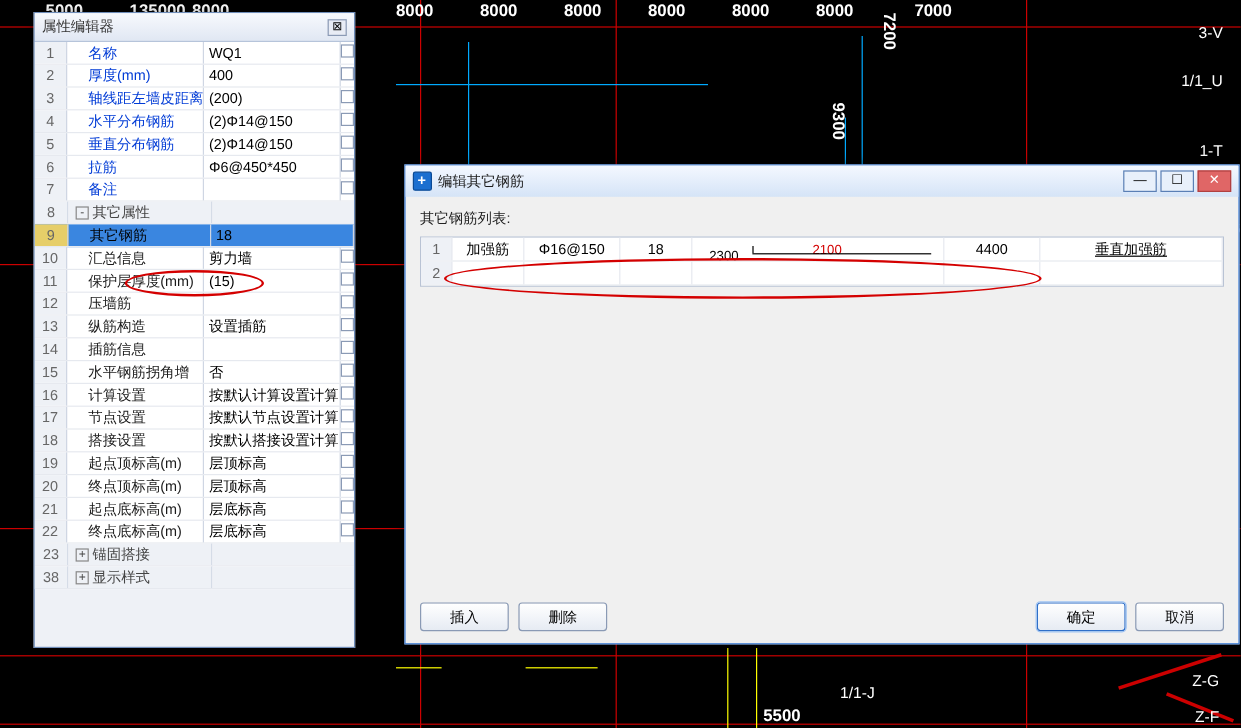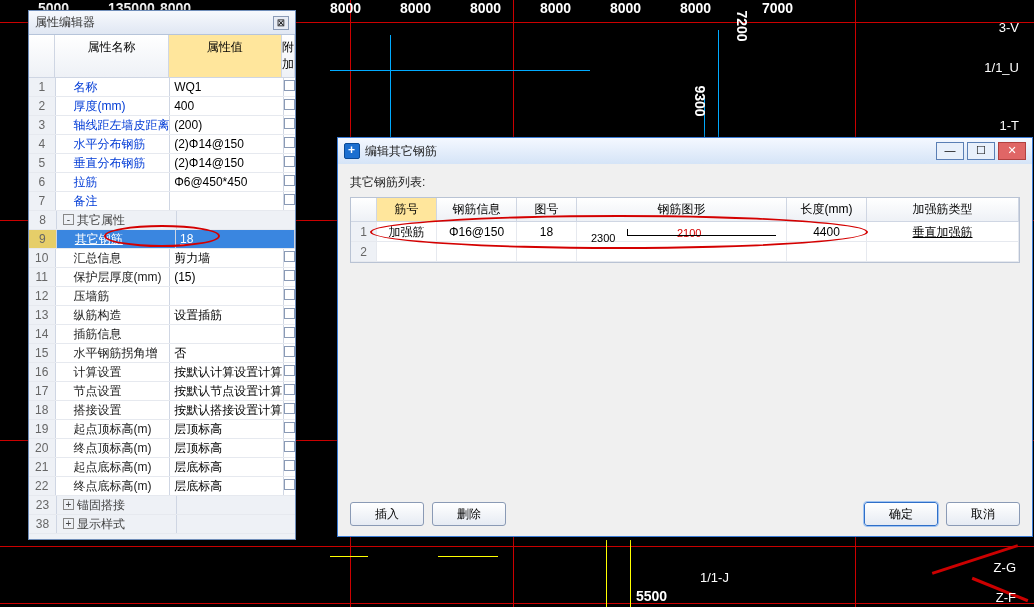--- a/index.html
+++ b/index.html
@@ -29,21 +29,21 @@
   .pg-body { max-height: 480px; overflow: auto; }
   .pg-row { display: flex; border-bottom: 1px solid #e6e9ef; height: 19px; align-items: center; }
   .pg-row .c0 { width: 28px; text-align: center; color: #666; background: #eef1f6; border-right: 1px solid #cfd6e3; height: 100%; line-height: 19px; }
   .pg-row .c1 { width: 120px; padding-left: 18px; border-right: 1px solid #cfd6e3; color: #1a1a1a; height:100%; line-height:19px; white-space: nowrap; overflow: hidden; }
   .pg-row .c1.blue { color: #003bd6; }
   .pg-row .c1.grp { color: #444; padding-left: 6px; background: #eef1f6; }
   .pg-row .c2 { width: 120px; padding-left: 4px; border-right: 1px solid #cfd6e3; height:100%; line-height:19px; white-space: nowrap; overflow: hidden; }
   .pg-row .c3 { flex: 1; text-align: center; }
   .pg-row.sel { background: #3a86e0 !important; color: #fff; }
   .pg-row.sel .c0 { background: #e6ce69; }
-  .pg-row.sel .c1, .pg-row.sel .c2 { color: #ffffff; text-decoration: underline; }
+  .pg-row.sel .c1, .pg-row.sel .c2 { color: #000000; }
   .pg-row.grp-row .c0 { height: 100%; }
   .pg-row .tree-toggle { width: 11px; height: 11px; border:1px solid #888; display:inline-block; text-align:center; line-height:9px; font-size:10px; margin-right:3px; vertical-align: 1px; }
   .chk { width: 11px; height: 11px; border:1px solid #8a9ab5; display:inline-block; background:#fff; }
 
   
   .ellipse { position: absolute; border: 2px solid #d40000; border-radius: 50%; pointer-events: none; }
 
   
   .dlg-rebar { position: absolute; left: 337px; top: 137px; width: 696px; height: 400px; background: #f0f0f0; border: 1px solid #3a7bd5; box-shadow: 0 0 10px rgba(0,0,0,.5); }
   .dlg-rebar .titlebar { height: 26px; background: linear-gradient(#f4f8ff,#d5e4f7); display:flex; align-items:center; padding:0 6px; }
@@ -128,26 +128,20 @@
   <div class="label" style="right:18px; top:560px;">Z-G</div>
   <div class="label" style="right:18px; top:590px;">Z-F</div>
 </div>
 
 <div class="dlg-prop">
   <div class="titlebar">
     <span class="t">属性编辑器</span>
     <span class="x">⊠</span>
   </div>
   <div class="prop-grid">
-    <div class="pg-head">
-      <div class="c0"></div>
-      <div class="c1">属性名称</div>
-      <div class="c2">属性值</div>
-      <div class="c3">附加</div>
-    </div>
     <div class="pg-body" id="pg-body">
         <div class="pg-row">
           <div class="c0">1</div>
           <div class="c1 blue">名称</div>
           <div class="c2">WQ1</div>
           <div class="c3"><span class="chk"></span></div>
         </div>
         <div class="pg-row">
           <div class="c0">2</div>
           <div class="c1 blue">厚度(mm)</div>
@@ -294,29 +288,20 @@
     <span class="t">编辑其它钢筋</span>
     <div class="wbtns">
       <span class="wbtn">—</span>
       <span class="wbtn">☐</span>
       <span class="wbtn cl">✕</span>
     </div>
   </div>
   <div class="body">
     <div class="lbl">其它钢筋列表:</div>
     <div class="rb-table">
-      <div class="rb-head">
-        <div class="r0"></div>
-        <div class="r1">筋号</div>
-        <div class="r2">钢筋信息</div>
-        <div class="r3">图号</div>
-        <div class="r4">钢筋图形</div>
-        <div class="r5">长度(mm)</div>
-        <div class="r6">加强筋类型</div>
-      </div>
       <div id="rb-body">
           <div class="rb-row">
             <div class="r0">1</div>
             <div class="r1">加强筋</div>
             <div class="r2">Φ16@150</div>
             <div class="r3">18</div>
             <div class="r4">
               <span class="shape-l">2300</span>
               <span class="shape-m">2100</span>
               <span class="shape-line"></span>

